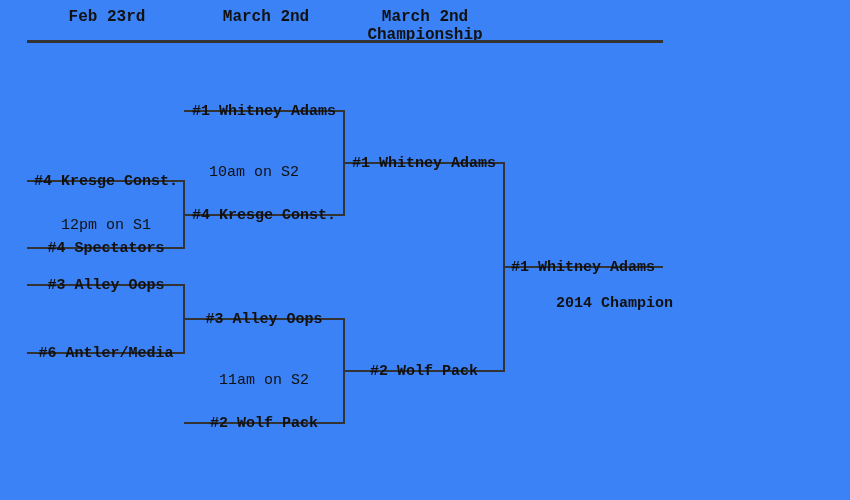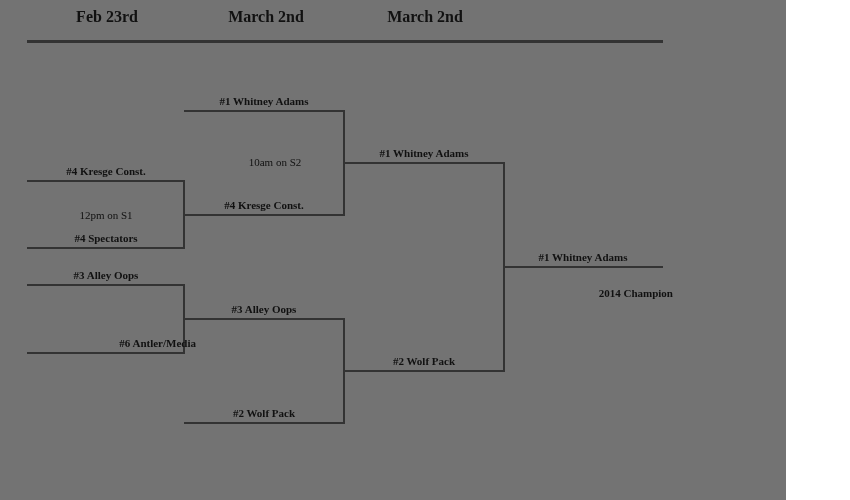--- a/index.html
+++ b/index.html
@@ -1,32 +1,33 @@
 <!DOCTYPE html>
 <html><head>
 <meta charset="utf-8">
 <style>
   * { margin: 0; padding: 0; box-sizing: border-box; }
   html, body { background: #ffffff; }
   .canvas {
     position: relative;
-    width: 786px;
+    width: 850px;
     height: 500px;
-    background: #737373;
-    font-family: Liberation Serif, serif;
+    background: #3b82f6;
+    font-family: Liberation Mono, monospace;
     color: #111111;
     overflow: hidden;
   }
   .lbl {
     position: absolute;
     width: 180px;
     text-align: center;
-    font-size: 11px;
+    font-size: 15px;
     line-height: 16px;
     white-space: nowrap;
+    margin-top: 11px;
   }
   .team { font-weight: bold; }
   .time { font-weight: normal; }
   .hdr  { font-weight: bold; }
   .hline {
     position: absolute;
     height: 2px;
     background: #333333;
   }
   .vline {
@@ -48,20 +49,21 @@
 <div class="canvas">
 
   <div class="hdr-col" style="left:17px;">
     <div class="hdr">Feb 23rd</div>
   </div>
   <div class="hdr-col" style="left:176px;">
     <div class="hdr">March 2nd</div>
   </div>
   <div class="hdr-col" style="left:335px;">
     <div class="hdr">March 2nd</div>
+    <div class="hdr">Championship</div>
   </div>
   <div class="hdr-underline"></div>
 
   <div class="hline" style="left:27px; top:180px; width:158px;"></div>
   <div class="hline" style="left:27px; top:247px; width:158px;"></div>
   <div class="vline" style="left:183px; top:180px; height:69px;"></div>
 
   <div class="hline" style="left:27px; top:284px; width:158px;"></div>
   <div class="hline" style="left:27px; top:352px; width:158px;"></div>
   <div class="vline" style="left:183px; top:284px; height:70px;"></div>
@@ -77,27 +79,28 @@
   <div class="hline" style="left:343px; top:162px; width:162px;"></div>
   <div class="hline" style="left:343px; top:370px; width:162px;"></div>
   <div class="vline" style="left:503px; top:162px; height:210px;"></div>
   <div class="hline" style="left:503px; top:266px; width:160px;"></div>
 
   <div class="lbl team" style="left:16px; top:163px;">#4 Kresge Const.</div>
   <div class="lbl time" style="left:16px; top:207px;">12pm on S1</div>
   <div class="lbl team" style="left:16px; top:230px;">#4 Spectators</div>
 
   <div class="lbl team" style="left:16px; top:267px;">#3 Alley Oops</div>
-  <div class="lbl team" style="left:16px; top:335px;text-align:right;">#6 Antler/Media</div>
+  <div class="lbl team" style="left:16px; top:335px;">#6 Antler/Media</div>
 
   <div class="lbl team" style="left:174px; top:93px;">#1 Whitney Adams</div>
-  <div class="lbl time" style="left:185px; top:154px;">10am on S2</div>
+  <div class="lbl time" style="left:164px; top:154px;">10am on S2</div>
   <div class="lbl team" style="left:174px; top:197px;">#4 Kresge Const.</div>
 
   <div class="lbl team" style="left:174px; top:301px;">#3 Alley Oops</div>
+  <div class="lbl time" style="left:174px; top:362px;">11am on S2</div>
   <div class="lbl team" style="left:174px; top:405px;">#2 Wolf Pack</div>
 
   <div class="lbl team" style="left:334px; top:145px;">#1 Whitney Adams</div>
   <div class="lbl team" style="left:334px; top:353px;">#2 Wolf Pack</div>
 
   <div class="lbl team" style="left:493px; top:249px;">#1 Whitney Adams</div>
   <div class="lbl team" style="left:493px; top:285px;text-align:right;">2014 Champion</div>
 
 </div>
 

